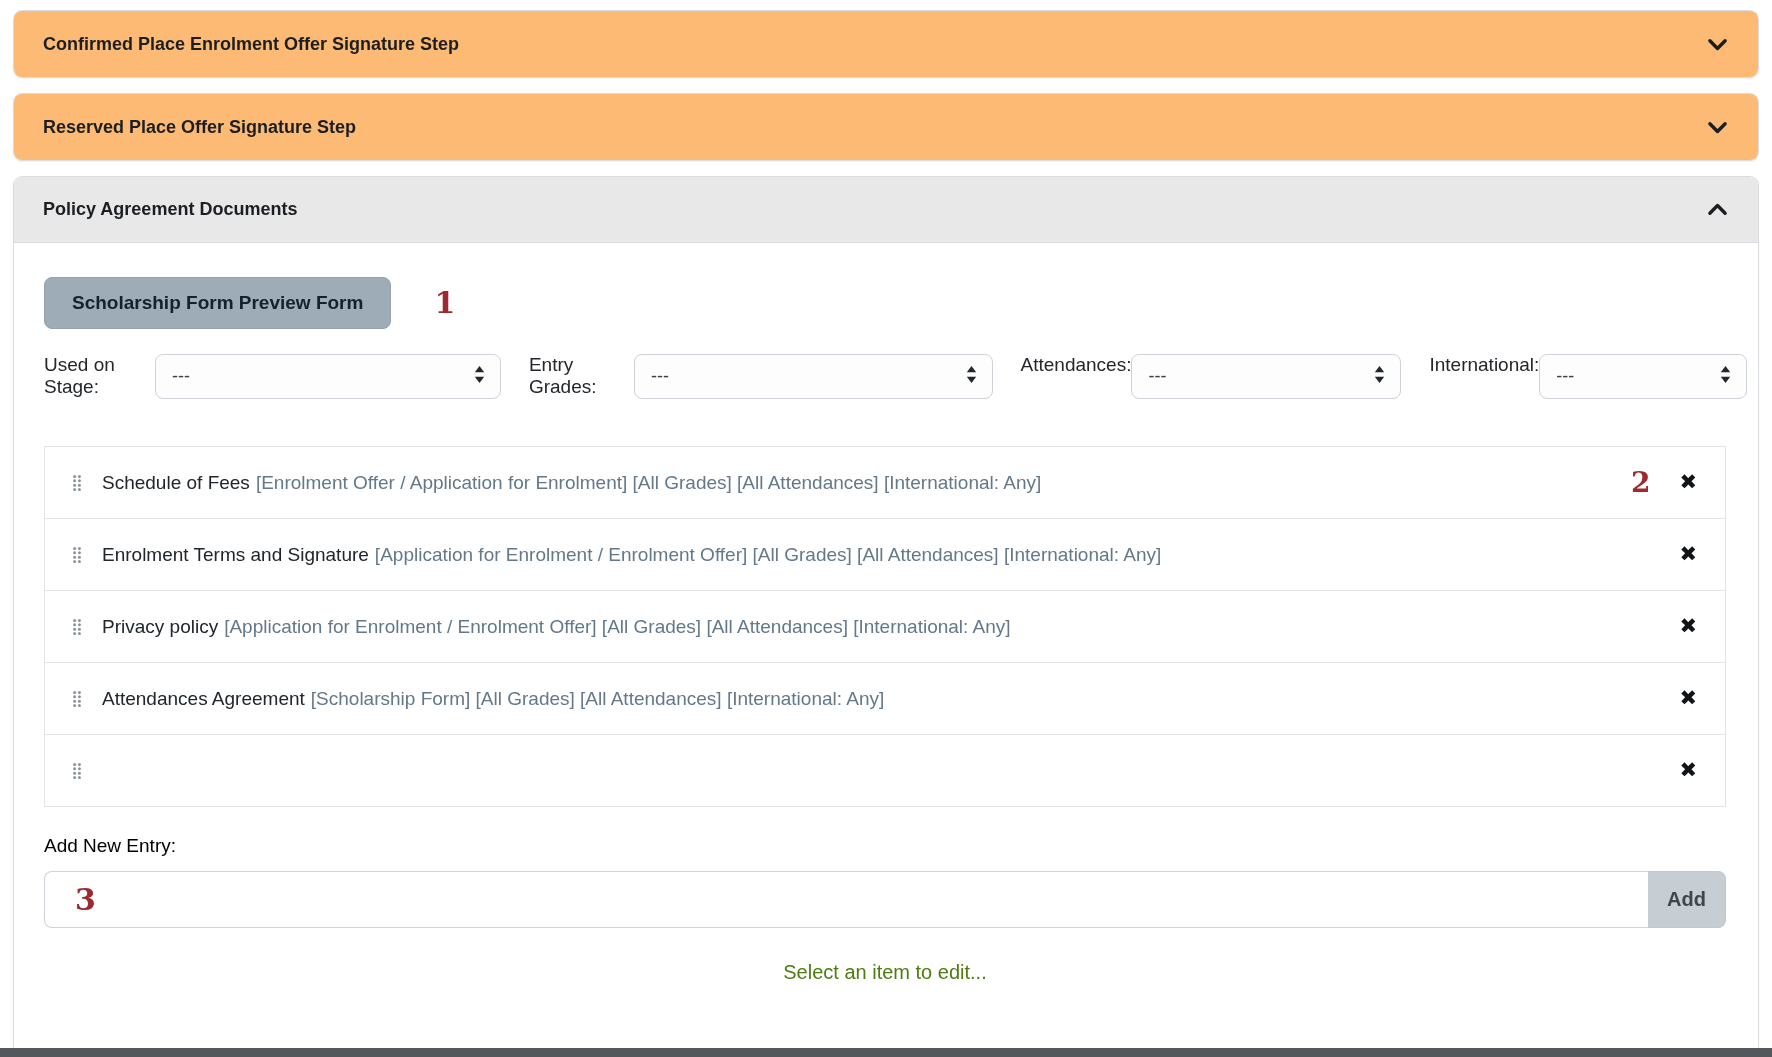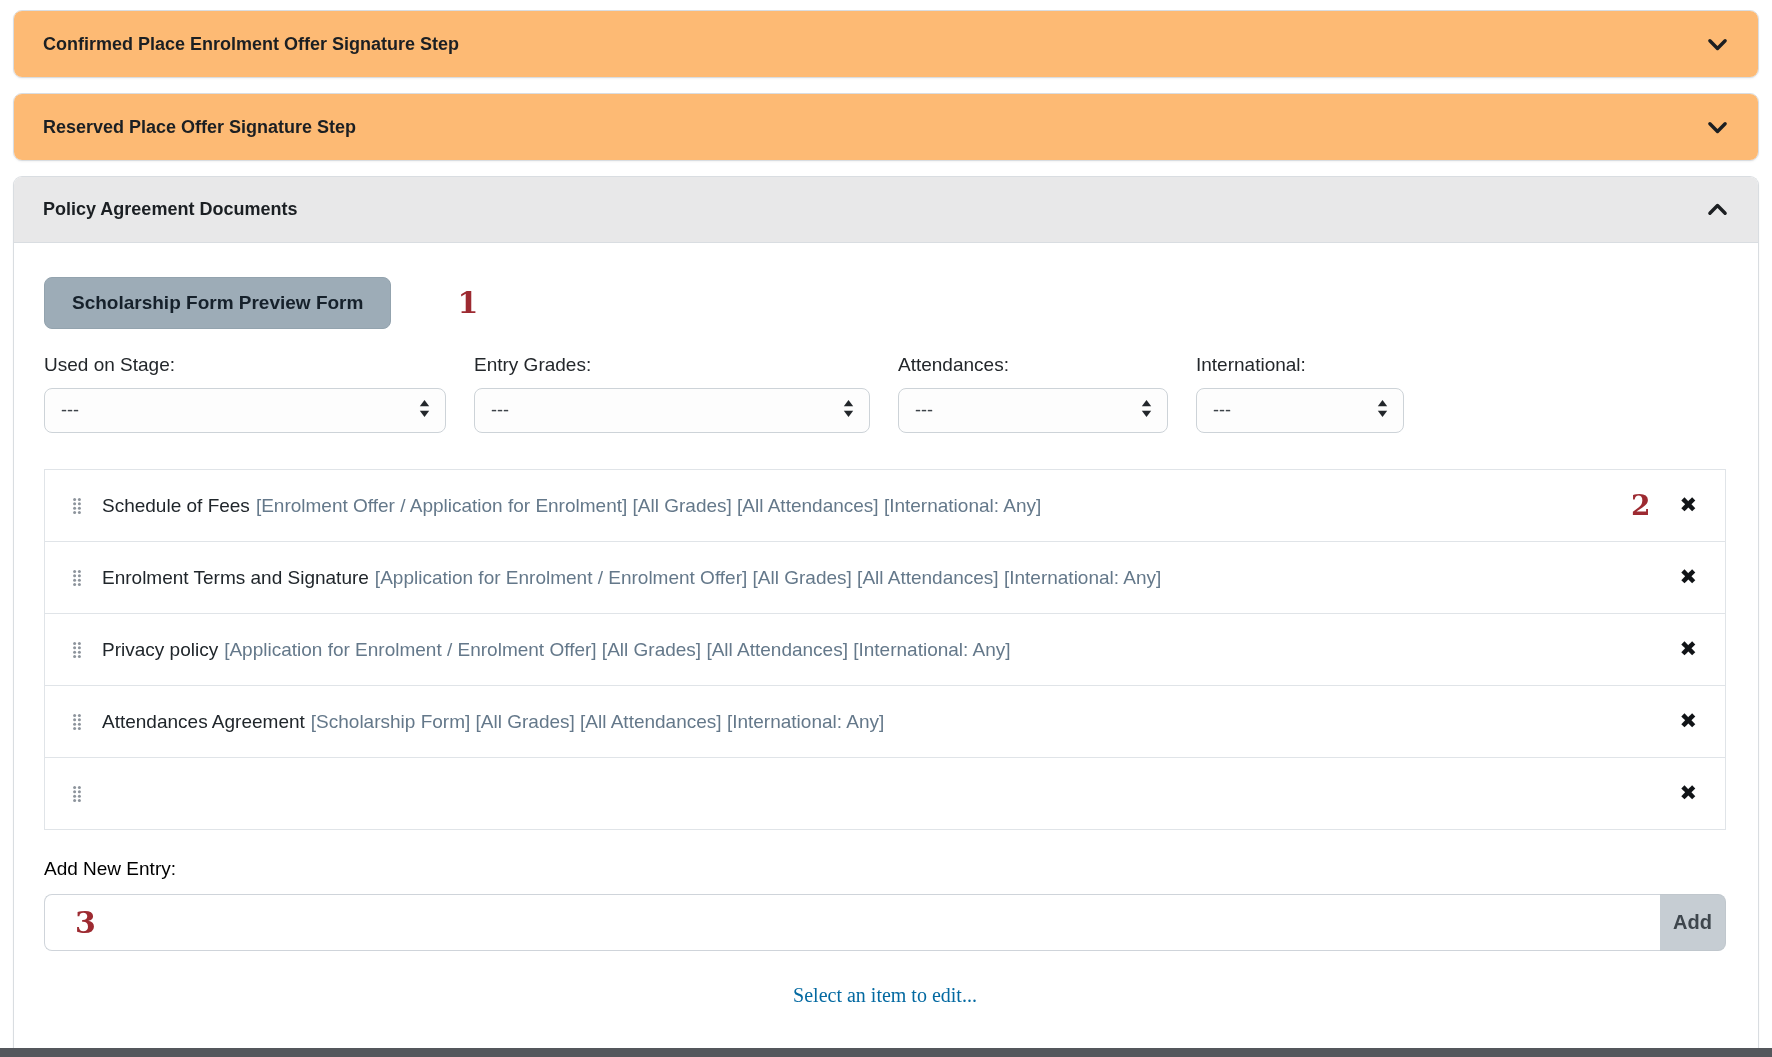--- a/index.html
+++ b/index.html
@@ -33,36 +33,36 @@
     background: #e8e8e9;
     border-radius: 8px 8px 0 0;
     border-bottom: 1px solid #d9dde1;
   }
   .acc-title { font-size: 18px; font-weight: 700; color: #1b1f23; }
   .chev { display: flex; align-items: center; }
 
   
   .acc-body { padding: 0 32px 0 30px; background: #ffffff; border-radius: 0 0 8px 8px; }
 
-  .btn-row { display: flex; align-items: center; margin-top: 34px; gap: 23px; }
+  .btn-row { display: flex; align-items: center; margin-top: 34px; }
   .preview-btn {
     height: 52px; padding: 0 27px; margin-right: 29px;
     background: #9dacb7; color: #16212b;
     border: 1px solid #93a3ae; border-radius: 8px;
     font-family: inherit; font-size: 19px; font-weight: 700;
     cursor: pointer;
   }
   .marker {
     font-family: "DejaVu Serif", "Liberation Serif", serif;
     font-weight: 700; font-size: 30px; color: #9d2a31; line-height: 1;
   }
   .marker.m1 { margin-left: 14px; }
 
   .filter-row { display: flex; margin-top: 25px; }
-  .filter { display: flex; flex-direction: column; margin-right: 28px; justify-content: center; }
+  .filter { display: flex; flex-direction: row; margin-right: 28px; justify-content: center; }
   .filter-label { font-size: 19px; color: #23272b; margin-bottom: 12px; }
   .select {
     height: 45px; background: #fdfdfd;
     border: 1px solid #cdd3d8; border-radius: 8px;
     display: flex; align-items: center; justify-content: space-between;
     padding: 0 15px 0 16px; cursor: pointer;
   }
   .select .val { font-size: 18px; color: #3d4349; }
   .w1 { width: 402px; } .w2 { width: 396px; } .w3 { width: 270px; } .w4 { width: 208px; }
 
@@ -95,29 +95,29 @@
     border-radius: 8px 0 0 8px;
     background: #ffffff;
     font-family: inherit; font-size: 19px; color: #212529;
     padding: 0 20px 0 30px; outline: none;
   }
   .marker.m3 {
     position: absolute; left: 31px; top: 50%; transform: translateY(-50%);
     pointer-events: none;
   }
   .add-btn {
-    width: 66px; height: 57px;
+    width: 78px; height: 57px;
     background: #c6cdd3; color: #3e464d;
     border: 1px solid #c0c7cd; border-left: none;
     border-radius: 0 8px 8px 0;
     font-family: inherit; font-size: 20px; font-weight: 700;
     cursor: pointer;
   }
 
-  .hint { margin-top: 33px; text-align: center; font-size: 20px; color: #0369a1; font-family: Liberation Serif, serif; }
+  .hint { margin-top: 33px; text-align: center; font-size: 20px; color: #4d7c0f; }
 
   .bottom-bar {
     position: absolute; left: 0; right: 0; bottom: 0; height: 9px;
     background: #54575c;
   }
 </style>
 </head>
 <body>
 
 <div class="page">

